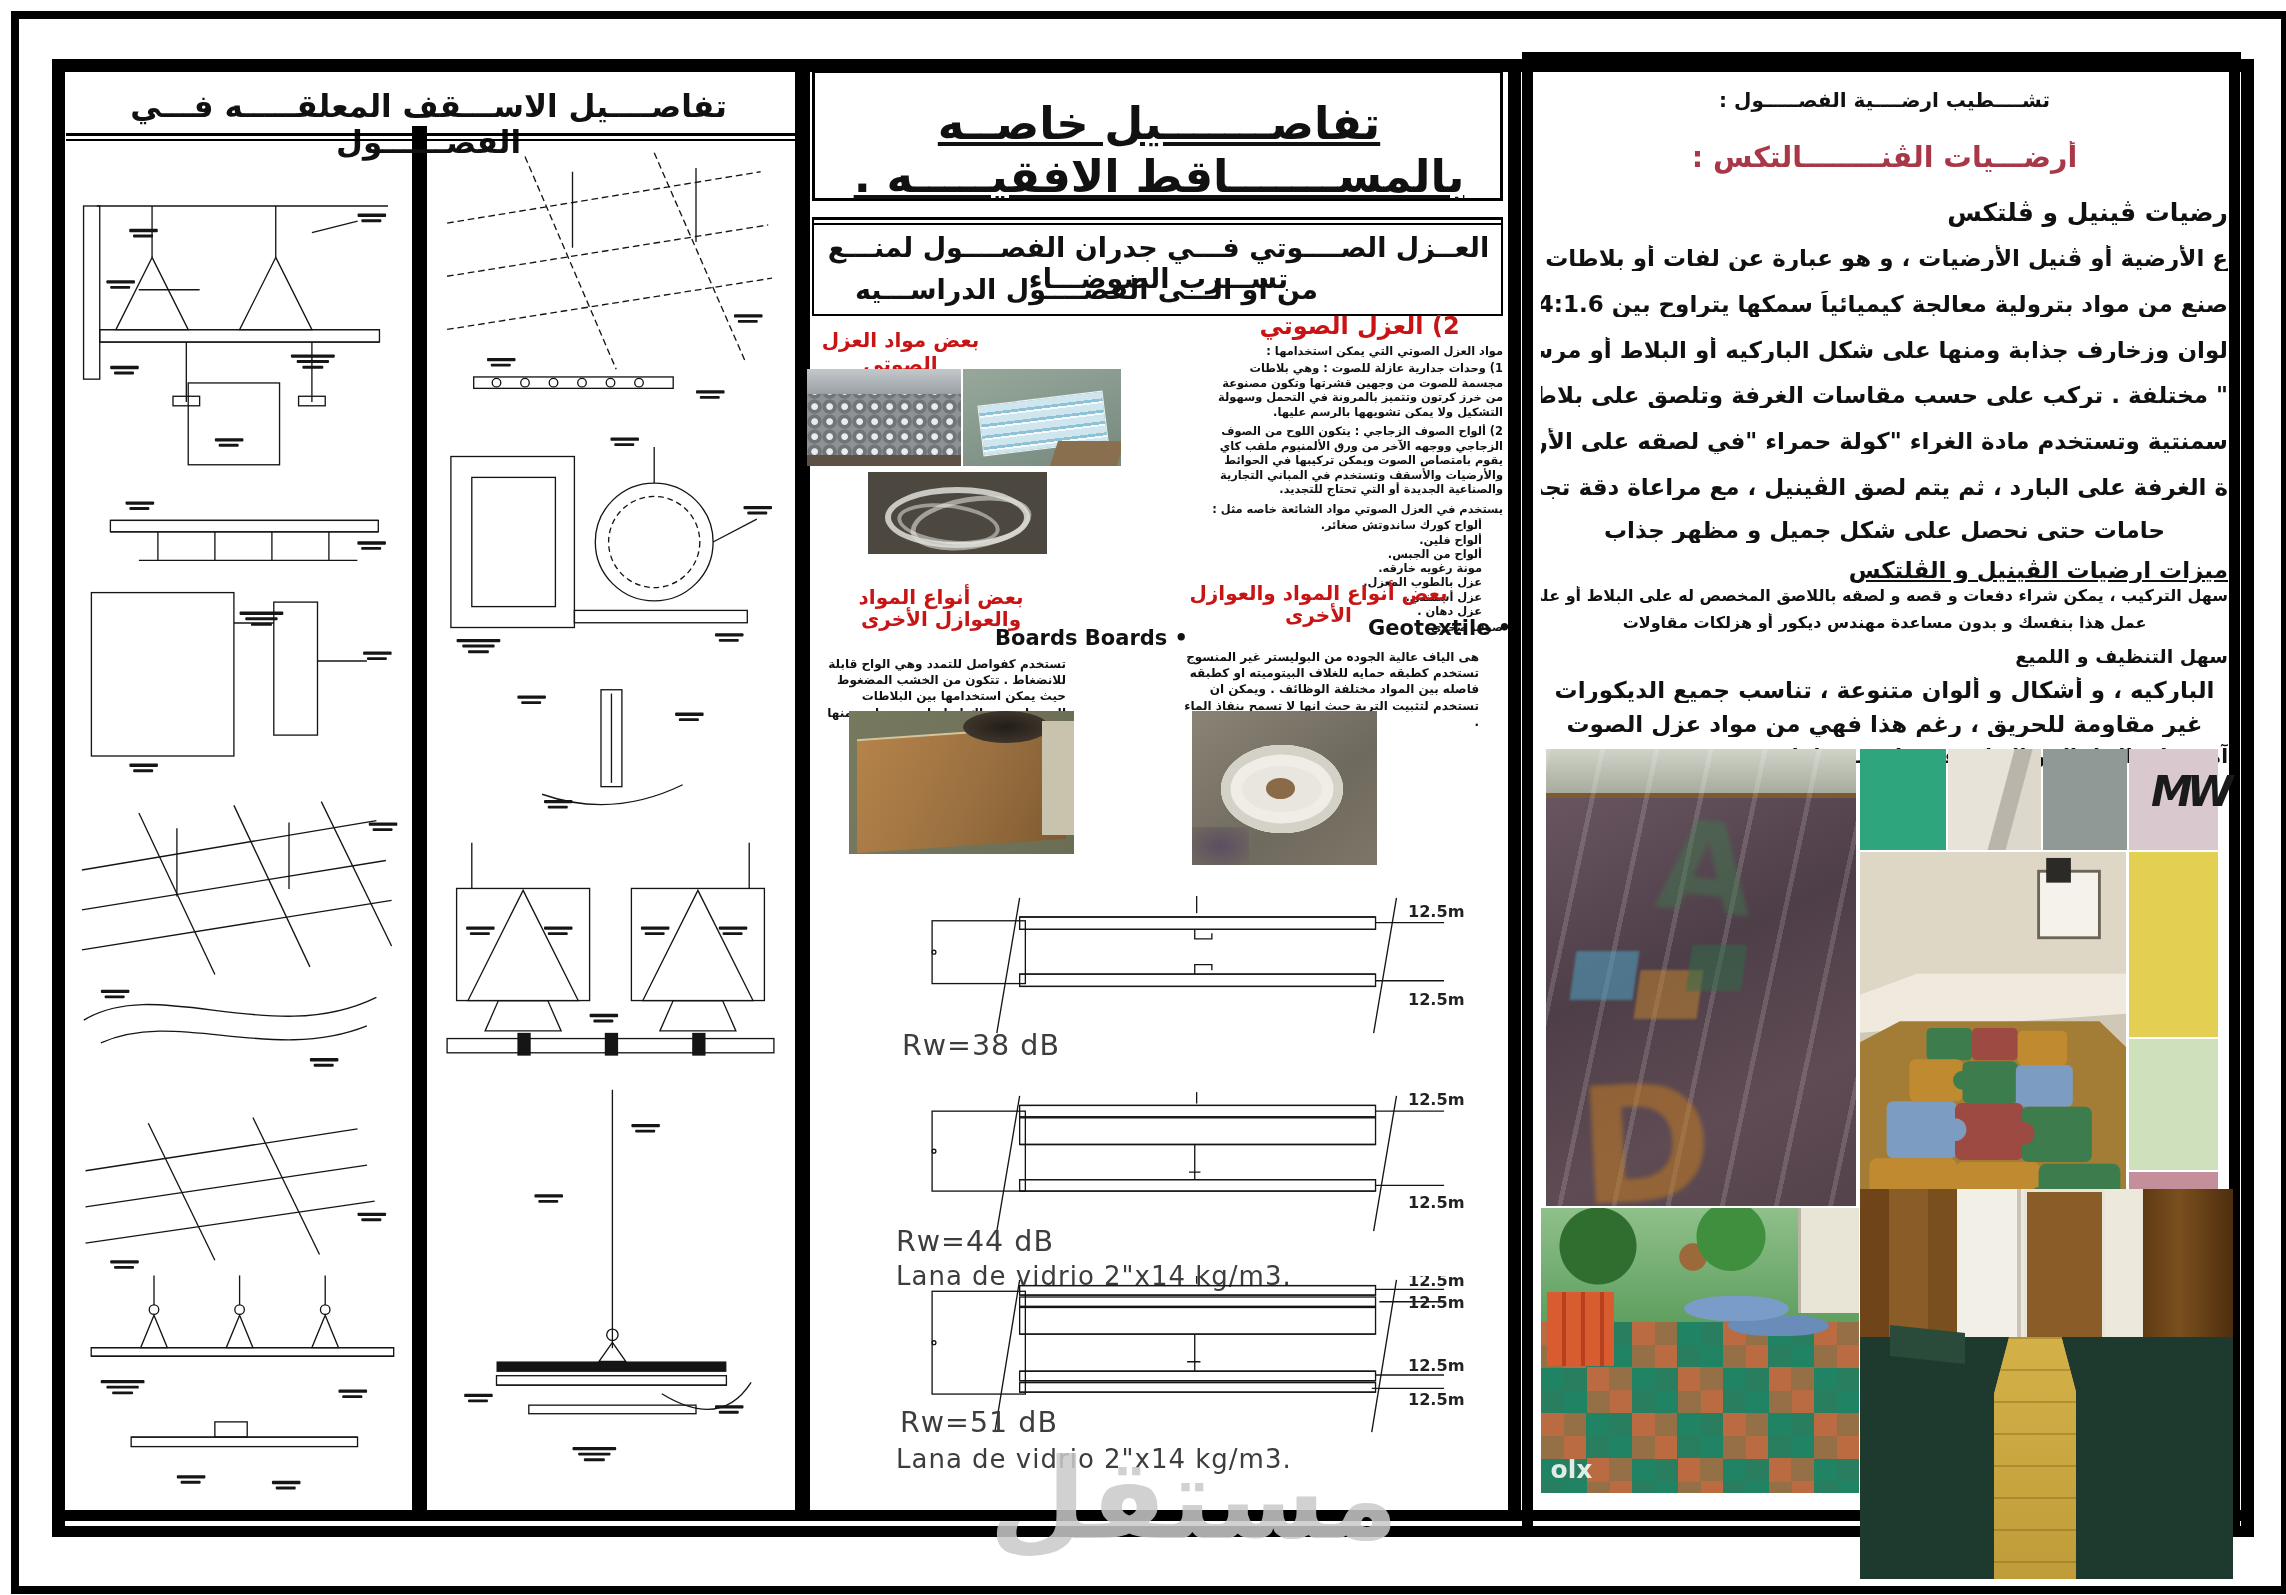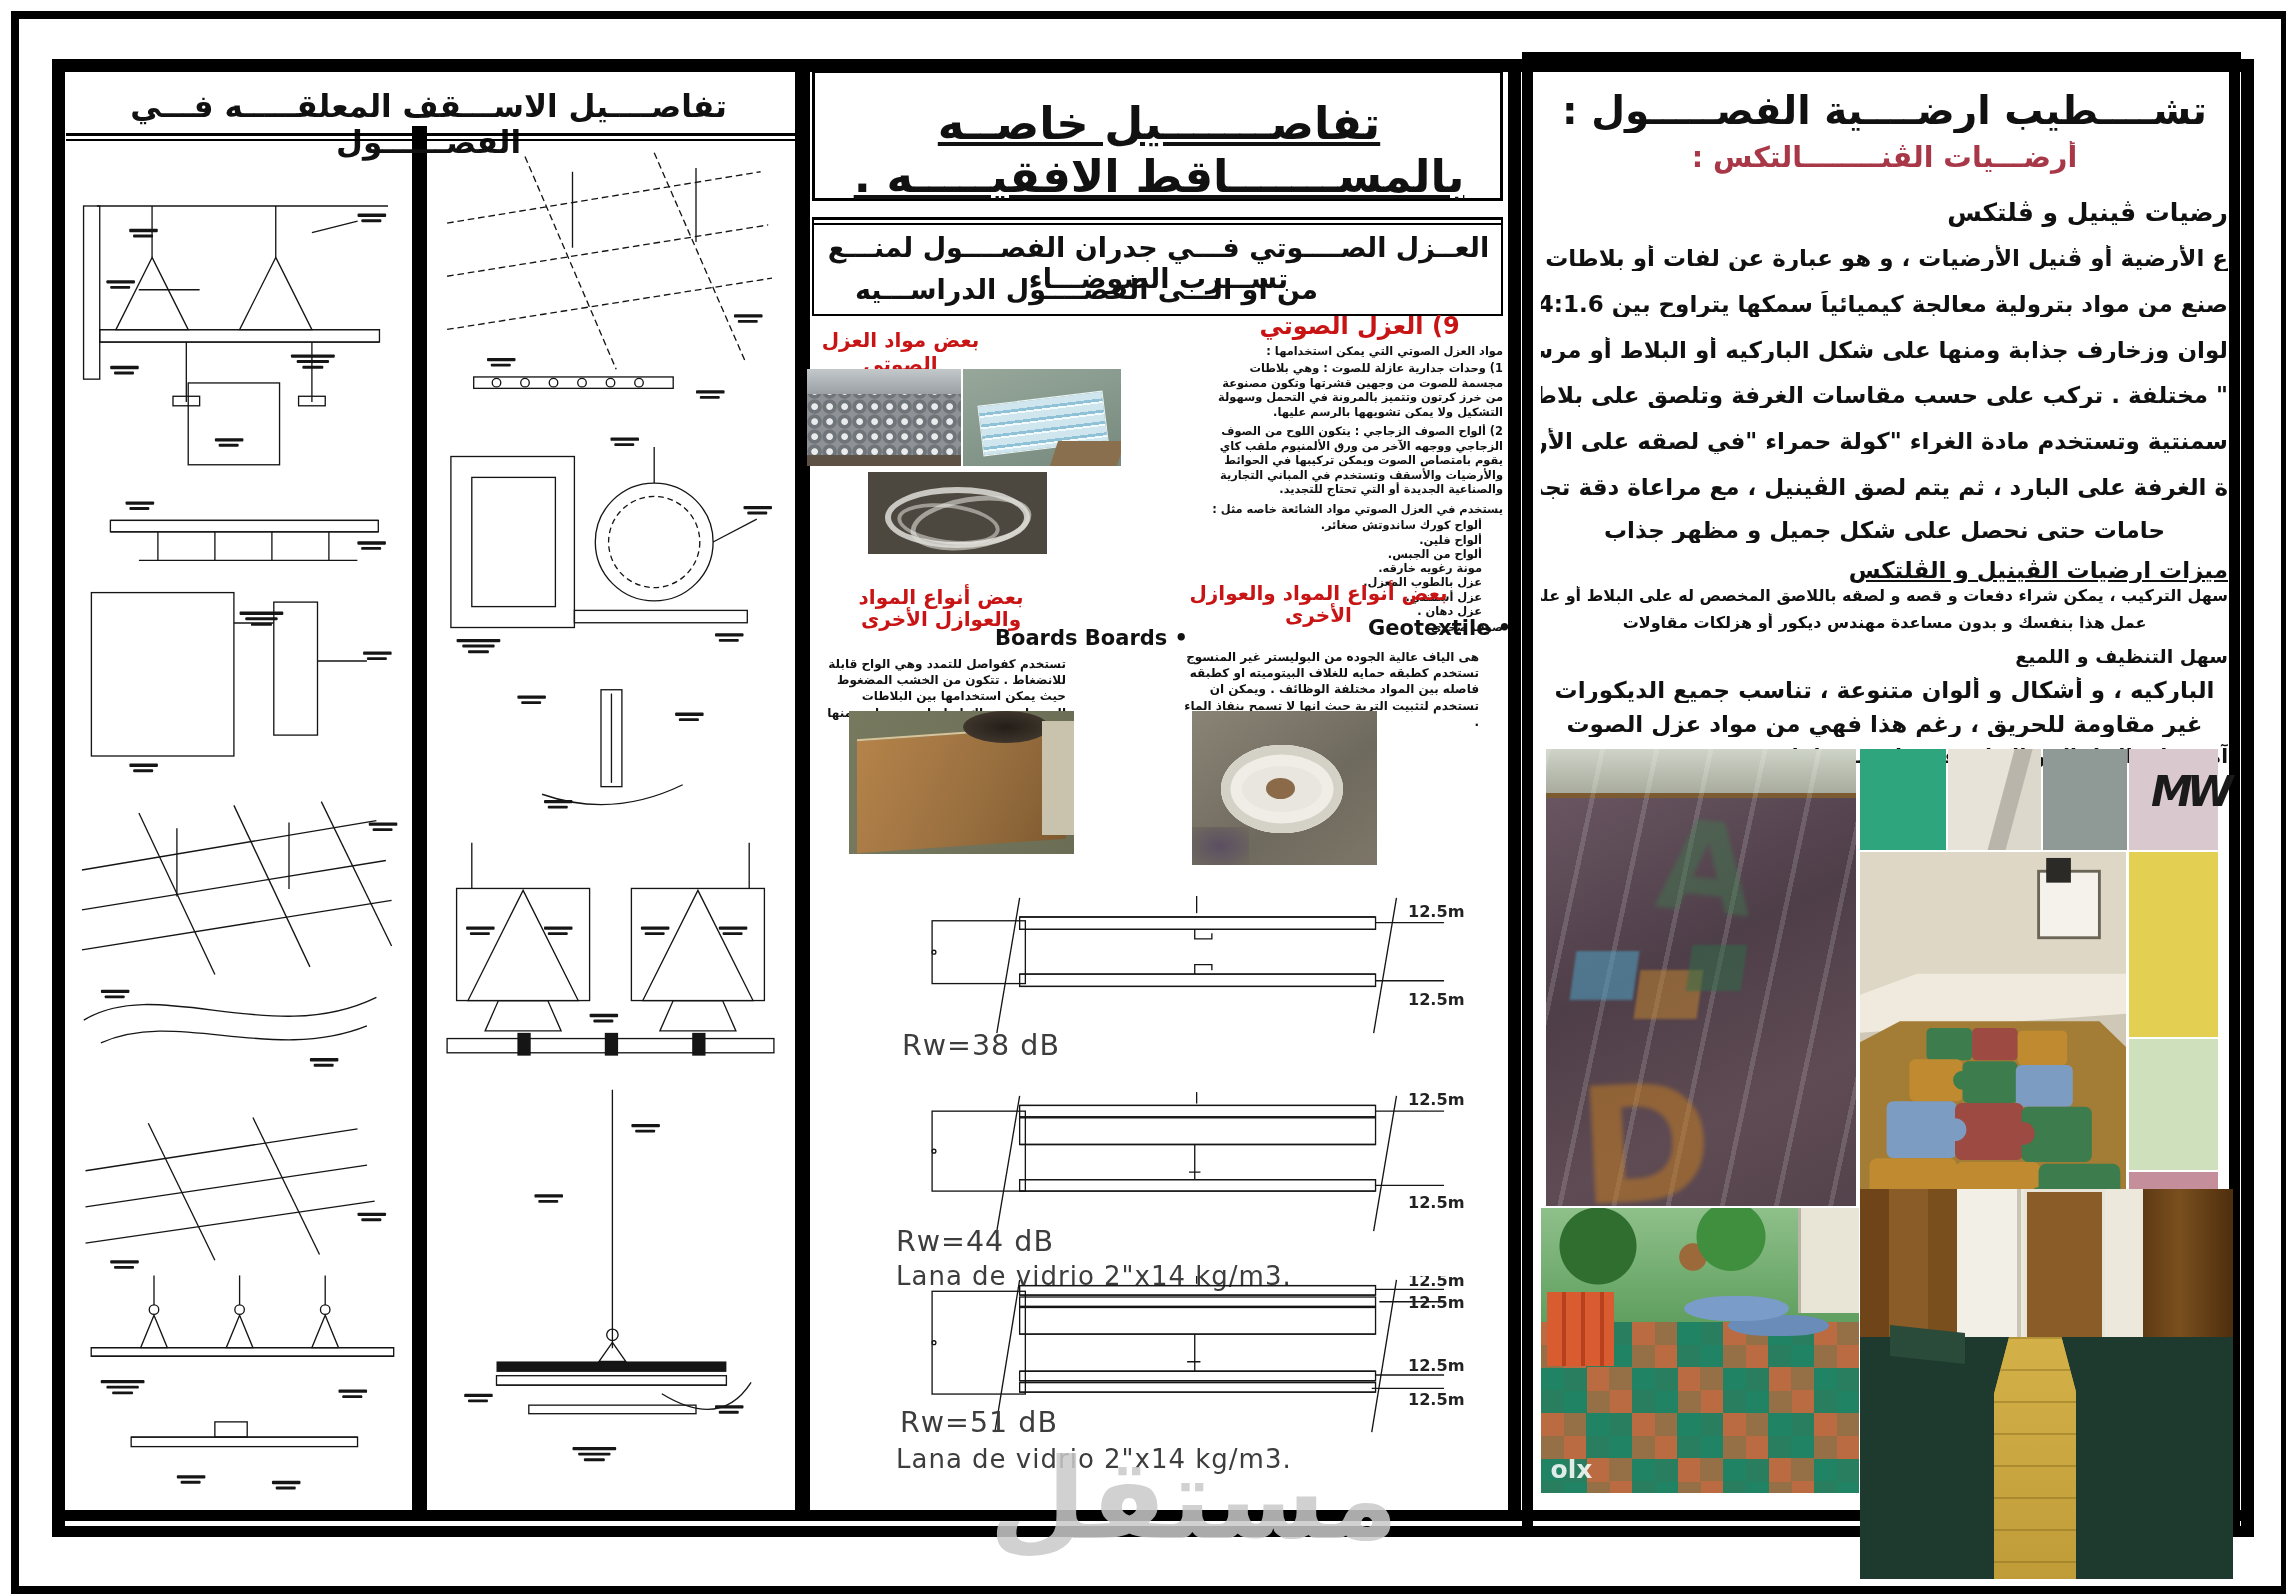--- a/index.html
+++ b/index.html
@@ -273,21 +273,21 @@
     <div class="abs" style="left:17px;top:28.5px;width:124px;height:49px;transform:rotate(-7deg);
          background:repeating-linear-gradient(#cfe6ee 0 6.7px,#8fc2d6 6.7px 9.5px,#f2fafc 9.5px 11.4px);border:1px solid #e9f5f8;"></div>
     <div class="abs" style="right:0;bottom:0;width:67px;height:25px;background:#8a6f4f;transform:skewX(-18deg);"></div>
   </div>
   <div class="photo" style="left:868px;top:472px;width:179px;height:82px;background:#4c473f;">
     <div class="abs" style="left:17px;top:15px;width:133px;height:49px;border:6.7px solid rgba(236,236,230,.78);border-radius:50%;"></div>
     <div class="abs" style="left:42px;top:25px;width:112px;height:42px;border:5.7px solid rgba(222,222,214,.6);border-radius:50%;transform:rotate(-9deg);"></div>
     <div class="abs" style="left:28.5px;top:32px;width:95px;height:32px;border:4.8px solid rgba(240,240,236,.5);border-radius:50%;transform:rotate(7deg);"></div>
   </div>
 
-  <div class="abs ar red" style="left: 1236px; top: 312px; width: 247px; text-align: center; font-size: 24px; color: rgb(200, 20, 20);">9)  العزل الصوتي</div>
+  <div class="abs ar red" style="left: 1236px; top: 312px; width: 247px; text-align: center; font-size: 24px; color: rgb(200, 20, 20);">2)  العزل الصوتي</div>
   <div class="mid-bullet ar" style="top:344px;">مواد العزل الصوتي التي يمكن استخدامها :</div>
   <div class="mid-bullet ar" style="top:361px;">1) وحدات جدارية عازلة للصوت : وهي بلاطات مجسمة للصوت من وجهين قشرتها وتكون مصنوعة من خرز كرتون وتتميز بالمرونة في التحمل وسهولة التشكيل ولا يمكن تشويهها بالرسم عليها.</div>
   <div class="mid-bullet ar" style="top:424px;">2) ألواح الصوف الزجاجي : يتكون اللوح من الصوف الزجاجي ووجهه الآخر من ورق الألمنيوم ملقب كاي يقوم بامتصاص الصوت ويمكن تركيبها في الحوائط والأرضيات والأسقف وتستخدم في المباني التجارية والصناعية الجديدة أو التي تحتاج للتجديد.</div>
   <div class="mid-bullet ar" style="top:502px;">يستخدم في العزل الصوتي مواد الشائعة خاصه مثل :</div>
   <div class="mid-bullet ar" style="top:518px;width:276px;">ألواح كورك ساندوتش صغائر.</div>
   <div class="mid-bullet ar" style="top:533px;width:276px;">ألواح فلين.</div>
   <div class="mid-bullet ar" style="top:547px;width:276px;">ألواح من الجبس.</div>
   <div class="mid-bullet ar" style="top:561px;width:276px;">مونة رغويه خارقه.</div>
   <div class="mid-bullet ar" style="top:575px;width:276px;">عزل بالطوب المعزل.</div>
   <div class="mid-bullet ar" style="top:590px;width:276px;">عزل أسمنتي.</div>
@@ -390,21 +390,21 @@
     <text class="dimtxt" x="560" y="100" stroke="none" fill="#222">12.5mm</text>
     <text class="dimtxt" x="560" y="136" stroke="none" fill="#222">12.5mm</text>
   </svg>
   <div class="abs rwlab" style="left:900px;top:1406px;">Rw=51 dB</div>
   <div class="abs rwlab" style="left:896px;top:1444px;font-size:26px;">Lana de vidrio 2"x14 kg/m3.</div>
 
   <div class="bar" style="left:1522px;top:52px;width:719px;height:11.4px;"></div>
   <div class="bar" style="left:1522px;top:52px;width:11.4px;height:1483px;"></div>
   <div class="bar" style="left:2229px;top:52px;width:11.4px;height:1483px;"></div>
 
-  <div class="rline ar blk" style="top:88px;text-align:center;font-size:39px;">تشــــطيب ارضــــية الفصـــــول :</div>
+  <div class="rline ar blk" style="top:88px;text-align:center;font-size:20px;">تشــــطيب ارضــــية الفصـــــول :</div>
   <div class="rline ar red" style="top: 141px; text-align: center; font-size: 28.5px; color: rgb(168, 56, 72);">أرضـــيات الڤنــــــــالتكس :</div>
   <div class="rline ar blk" style="top:198px;font-size:25px;">رضيات ڤينيل و ڤلتكس</div>
   <div class="rline ar rbody" style="top:245px;">ع الأرضية أو ڤنيل الأرضيات ، و هو عبارة عن لفات أو بلاطات من الڤينيل ،</div>
   <div class="rline ar rbody" style="top:291px;">صنع من مواد بترولية معالجة كيميائياً سمكها يتراوح بين 4:1.6 و لها أشكال متنوعة ذات</div>
   <div class="rline ar rbody" style="top:337px;">لوان وزخارف جذابة ومنها على شكل الباركيه أو البلاط أو مرسوم برسومات هندسية أو زخرفية</div>
   <div class="rline ar rbody" style="top:382px;">" مختلفة . تركب على حسب مقاسات الغرفة وتلصق على بلاط أسمنتي أو طبقة محارة "ليسة</div>
   <div class="rline ar rbody" style="top:428px;">سمنتية وتستخدم مادة الغراء "كولة حمراء "في لصقه على الأرضية . حيث تفرد الكولة بمشط</div>
   <div class="rline ar rbody" style="top:474px;text-align:center;">ة الغرفة على البارد ، ثم يتم لصق الڤينيل ، مع مراعاة دقة تجميع الرسومات</div>
   <div class="rline ar rbody" style="top:517px;text-align:center;">حامات حتى نحصل على شكل جميل و مظهر جذاب</div>
   <div class="rline ar blk" style="top:557px;font-size:23px;text-decoration:underline;">ميزات ارضيات الڤينيل و الڤلتكس</div>

